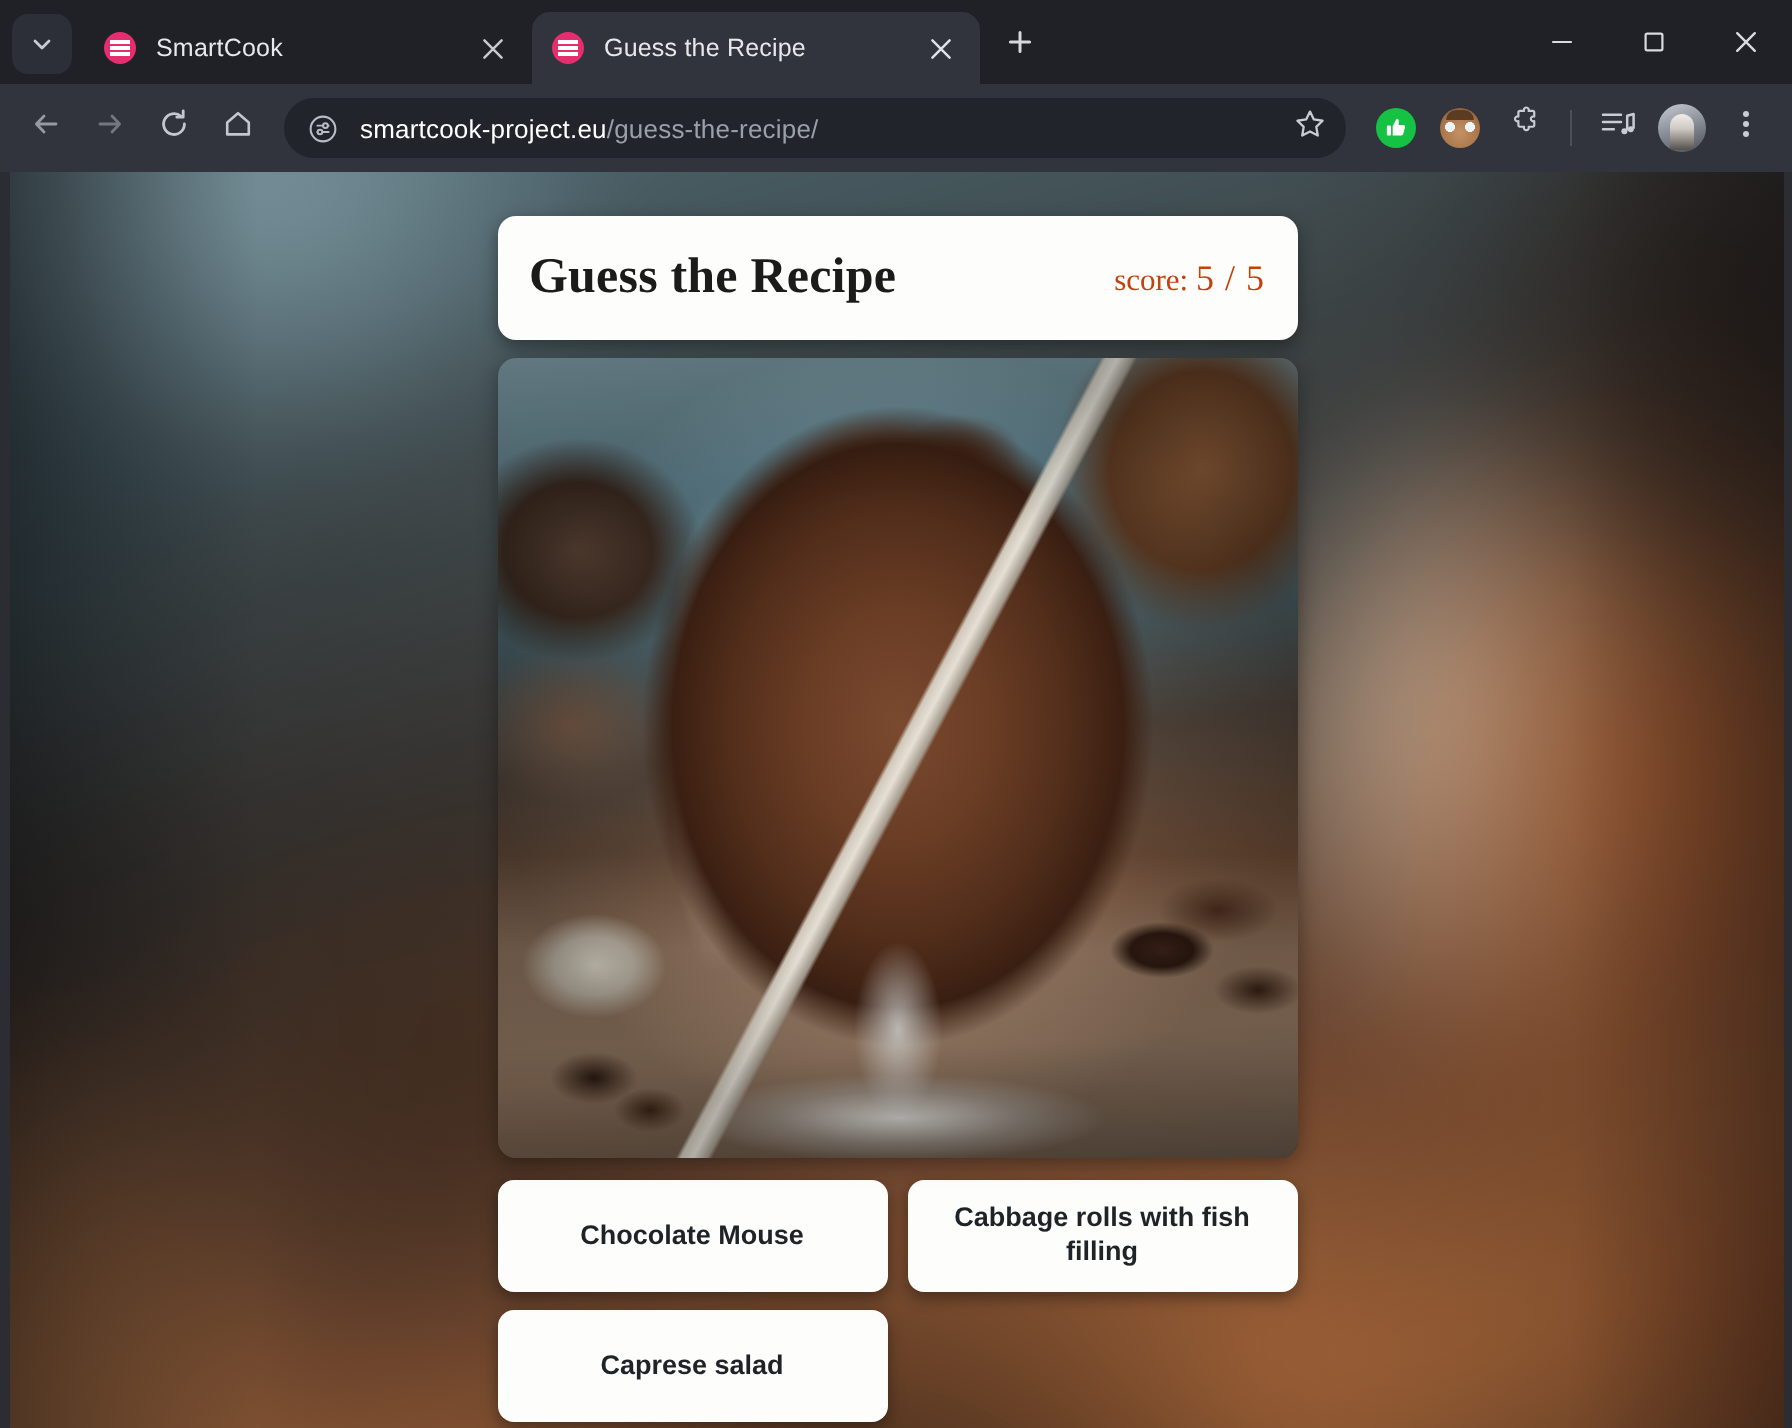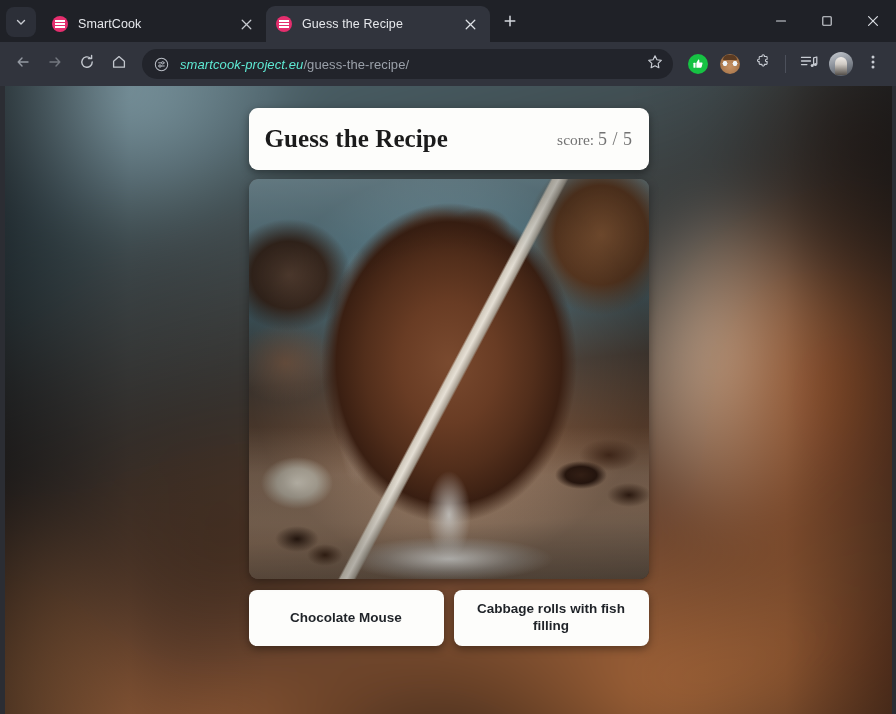--- a/index.html
+++ b/index.html
@@ -154,21 +154,21 @@
   }
   .omni-url {
     flex: 1 1 auto;
     font-size: 13px;
     color: #9aa0a9;
     white-space: nowrap;
     overflow: hidden;
     text-overflow: ellipsis;
     letter-spacing: 0.1px;
   }
-  .omni-url .host { color: #5eead4; font-style: italic; }
+  .omni-url .host { color: #ffffff; }
   .omni-star {
     width: 24px; height: 24px;
     flex: 0 0 24px;
     display: flex; align-items: center; justify-content: center;
     cursor: pointer;
   }
   .tb-sep {
     width: 1px; height: 18px;
     background: #4c505b;
     margin: 0 6px;
@@ -283,21 +283,21 @@
   .game-title {
     font-family: "Liberation Serif", "DejaVu Serif", serif;
     font-weight: bold;
     font-size: 25px;
     color: #1b1b1b;
     letter-spacing: 0.1px;
   }
   .score {
     font-family: "Liberation Serif", "DejaVu Serif", serif;
     font-size: 15.5px;
-    color: #737373;
+    color: #c2410c;
     white-space: nowrap;
   }
   .score .score-value {
     font-size: 18px;
     letter-spacing: 0.5px;
   }
 
   .photo-frame {
     margin-top: 9px;
     height: 400px;
@@ -558,19 +558,20 @@
         </div>
 
         <div class="photo-frame">
           <div class="photo"></div>
           <div class="photo-veil"></div>
         </div>
 
         <div class="answers">
           <button class="answer-btn tall">Chocolate Mouse</button>
           <button class="answer-btn tall">Cabbage rolls with fish filling</button>
+          <button class="answer-btn">Caprese salad</button>
         </div>
 
       </div>
     </div>
   </div>
 
 </div>
 
 </body></html>

